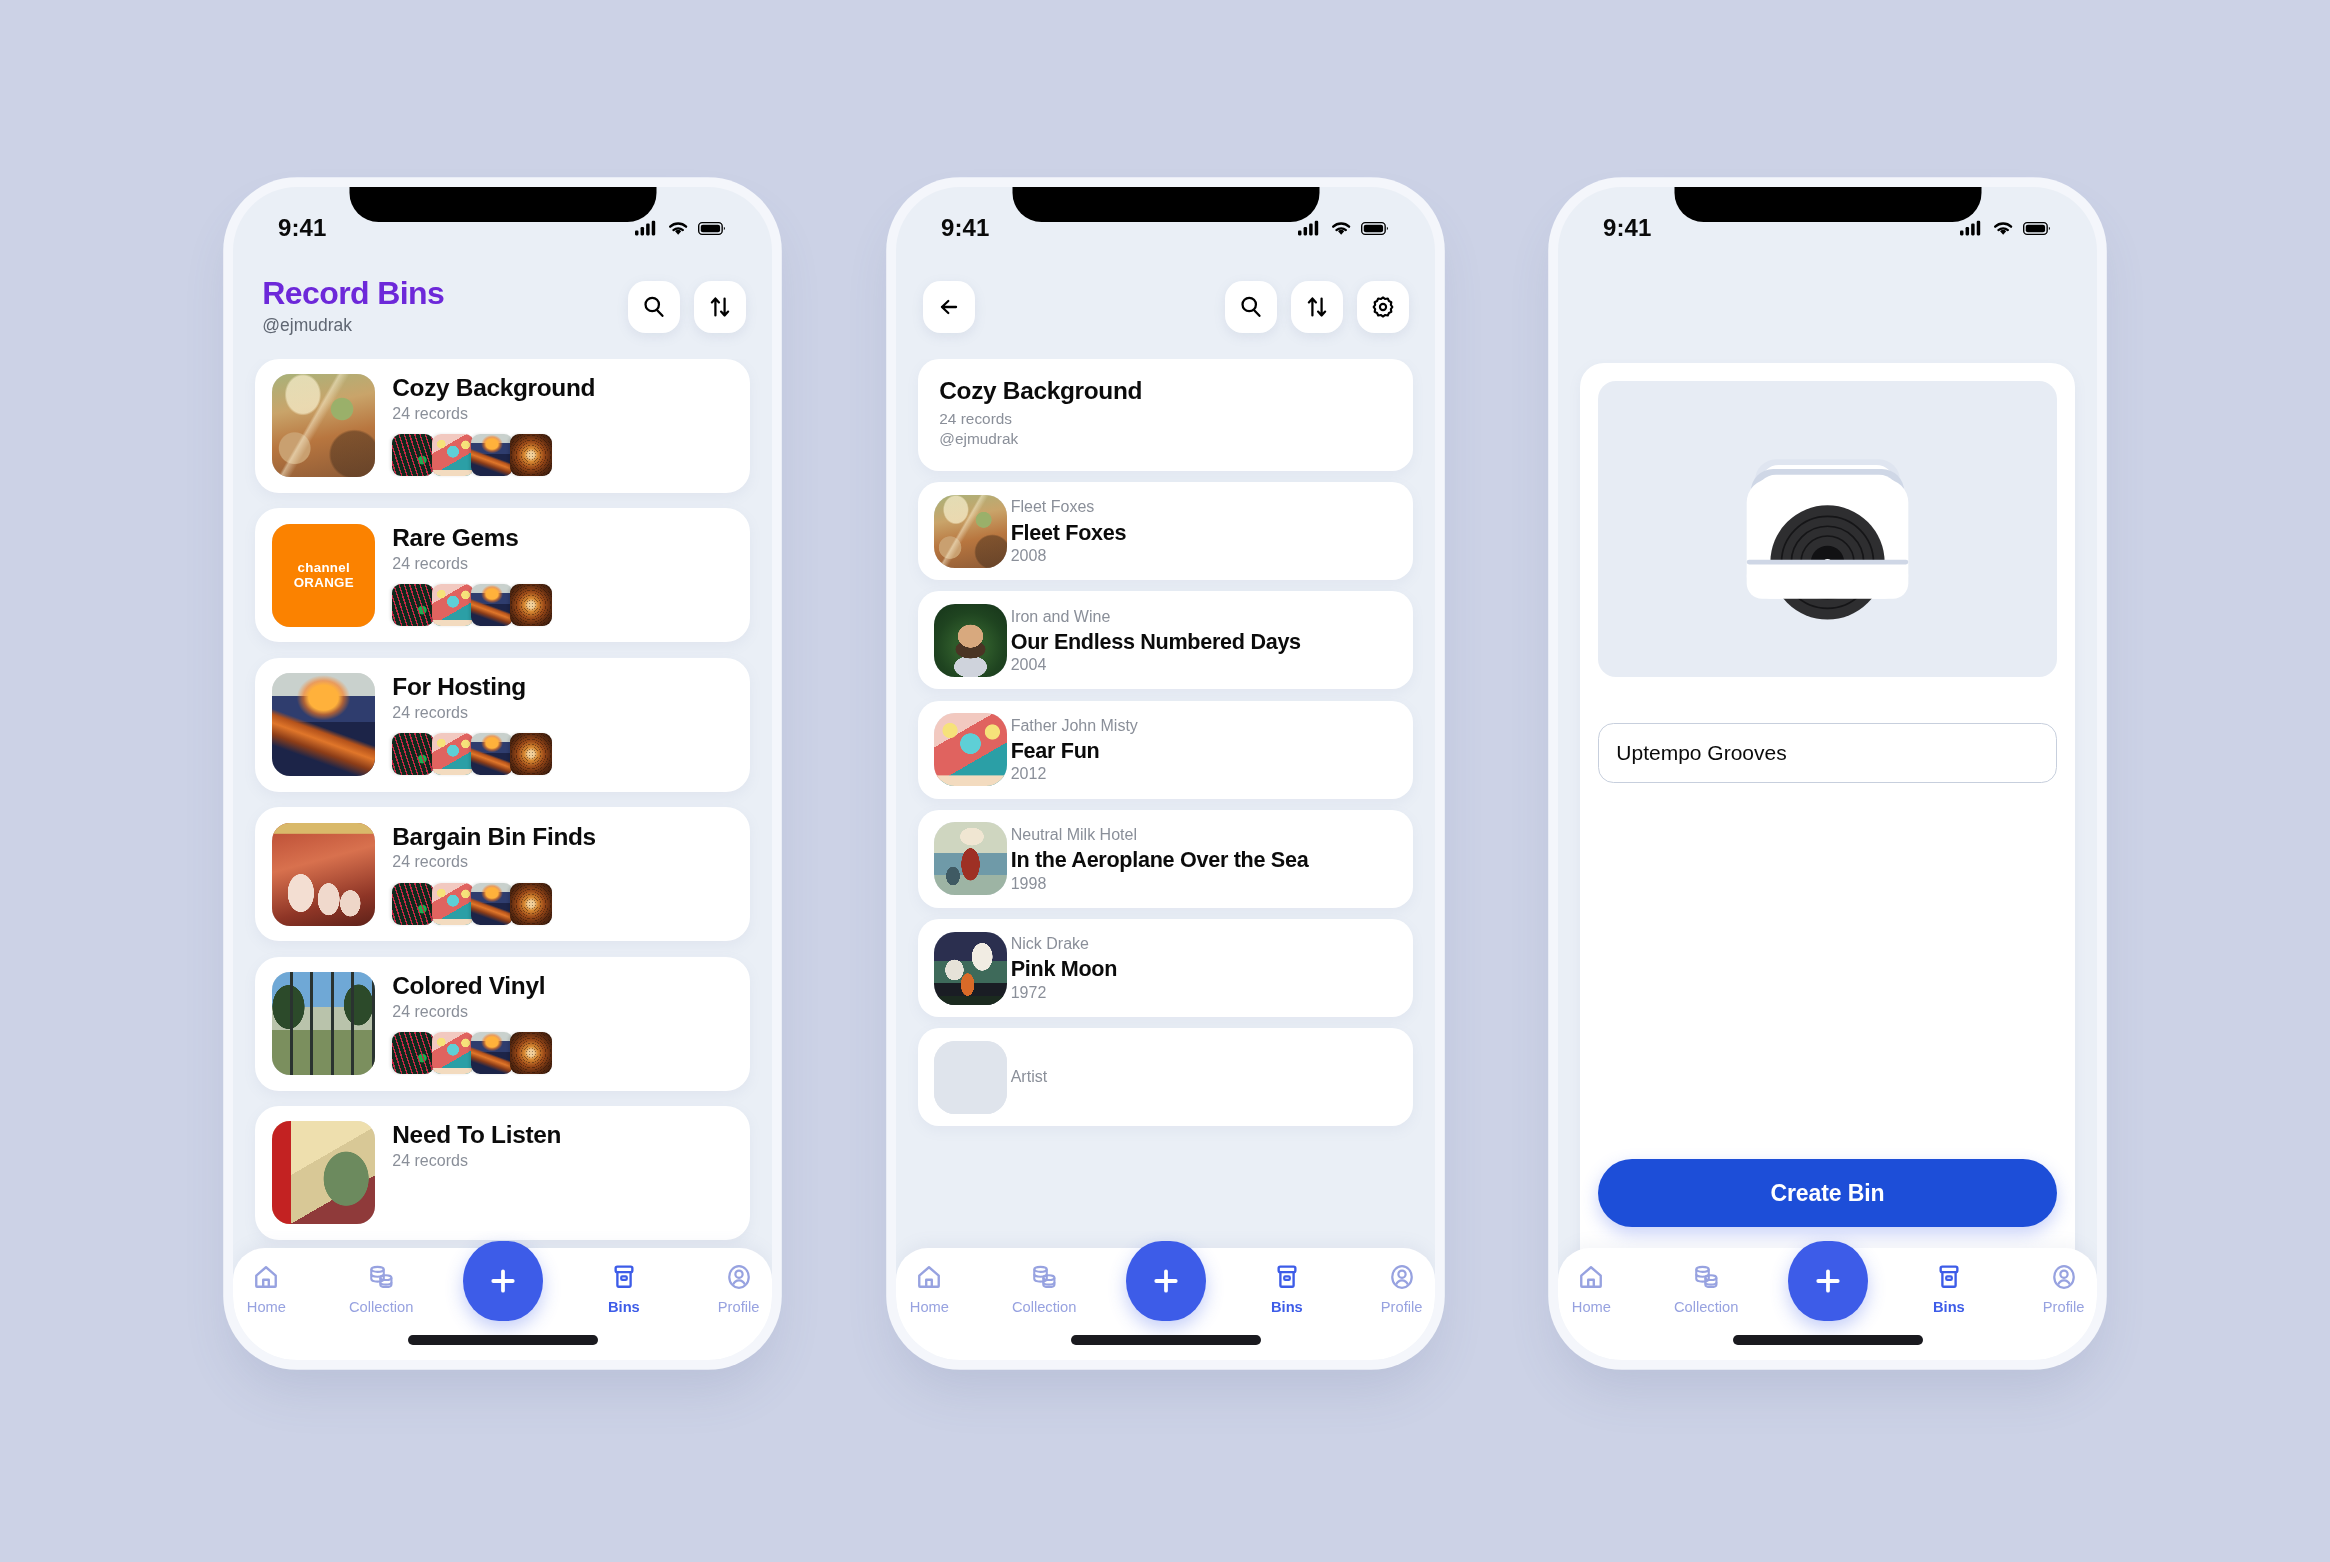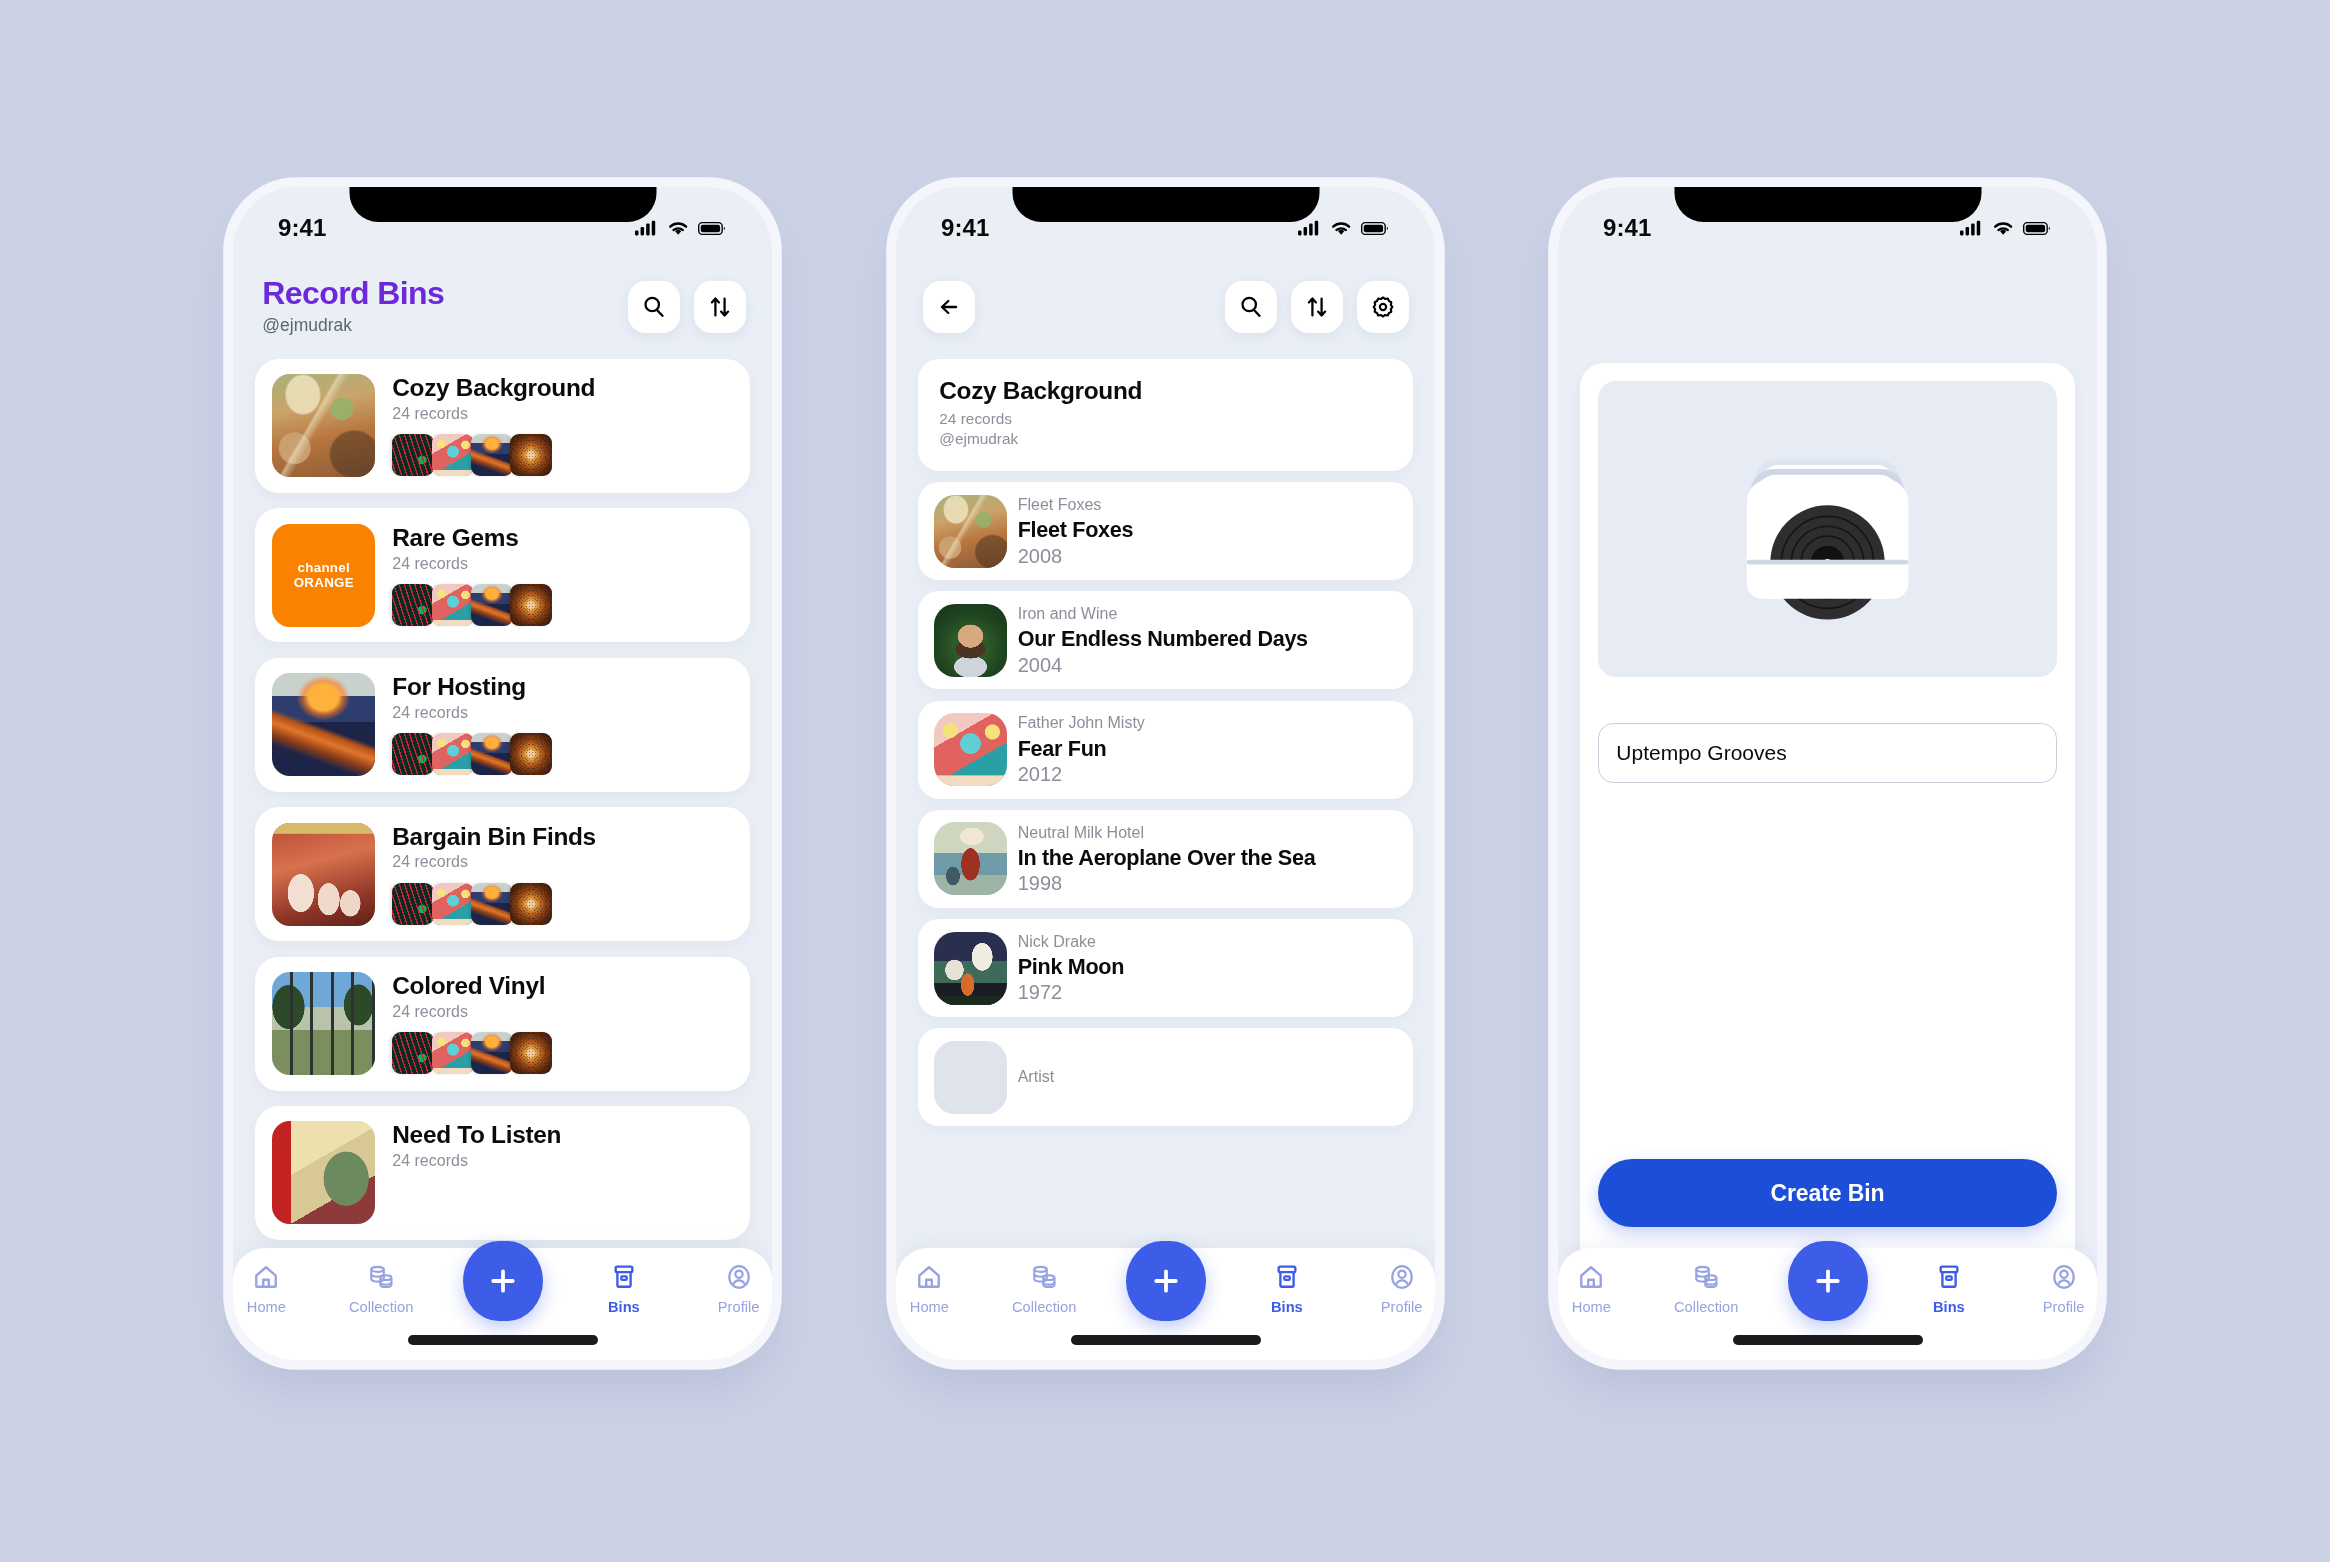--- a/index.html
+++ b/index.html
@@ -154,27 +154,27 @@
     box-shadow: 0 4.2px 12.6px rgba(120,130,170,.07);
     height: 98px;
   }
   .rec-cover {
     width: 73px; height: 73px;
     border-radius: 21px;
     flex: none; overflow: hidden;
     background: #dfe4ec;
     position: relative;
   }
-  .rec-meta { padding-left: 11px; min-width: 0; }
+  .rec-meta { padding-left: 4px; min-width: 0; }
   .rec-artist { font-size: 16px; color: #8a8f99; line-height: 1.3; }
   .rec-album {
     font-size: 21.6px; font-weight: 700; color: #0b0b0b;
     letter-spacing: -0.3px; margin: 1.4px 0 1.4px 0; white-space: nowrap;
   }
-  .rec-year { font-size: 20px; color: #8a8f99; }
+  .rec-year { font-size: 16px; color: #8a8f99; }
 
   
   .form-card {
     background: #fff;
     border-radius: 24px;
     margin-top: 4.2px;
     padding: 18px;
     height: 942px;
     position: relative;
     box-shadow: 0 4.2px 12.6px rgba(120,130,170,.08);

